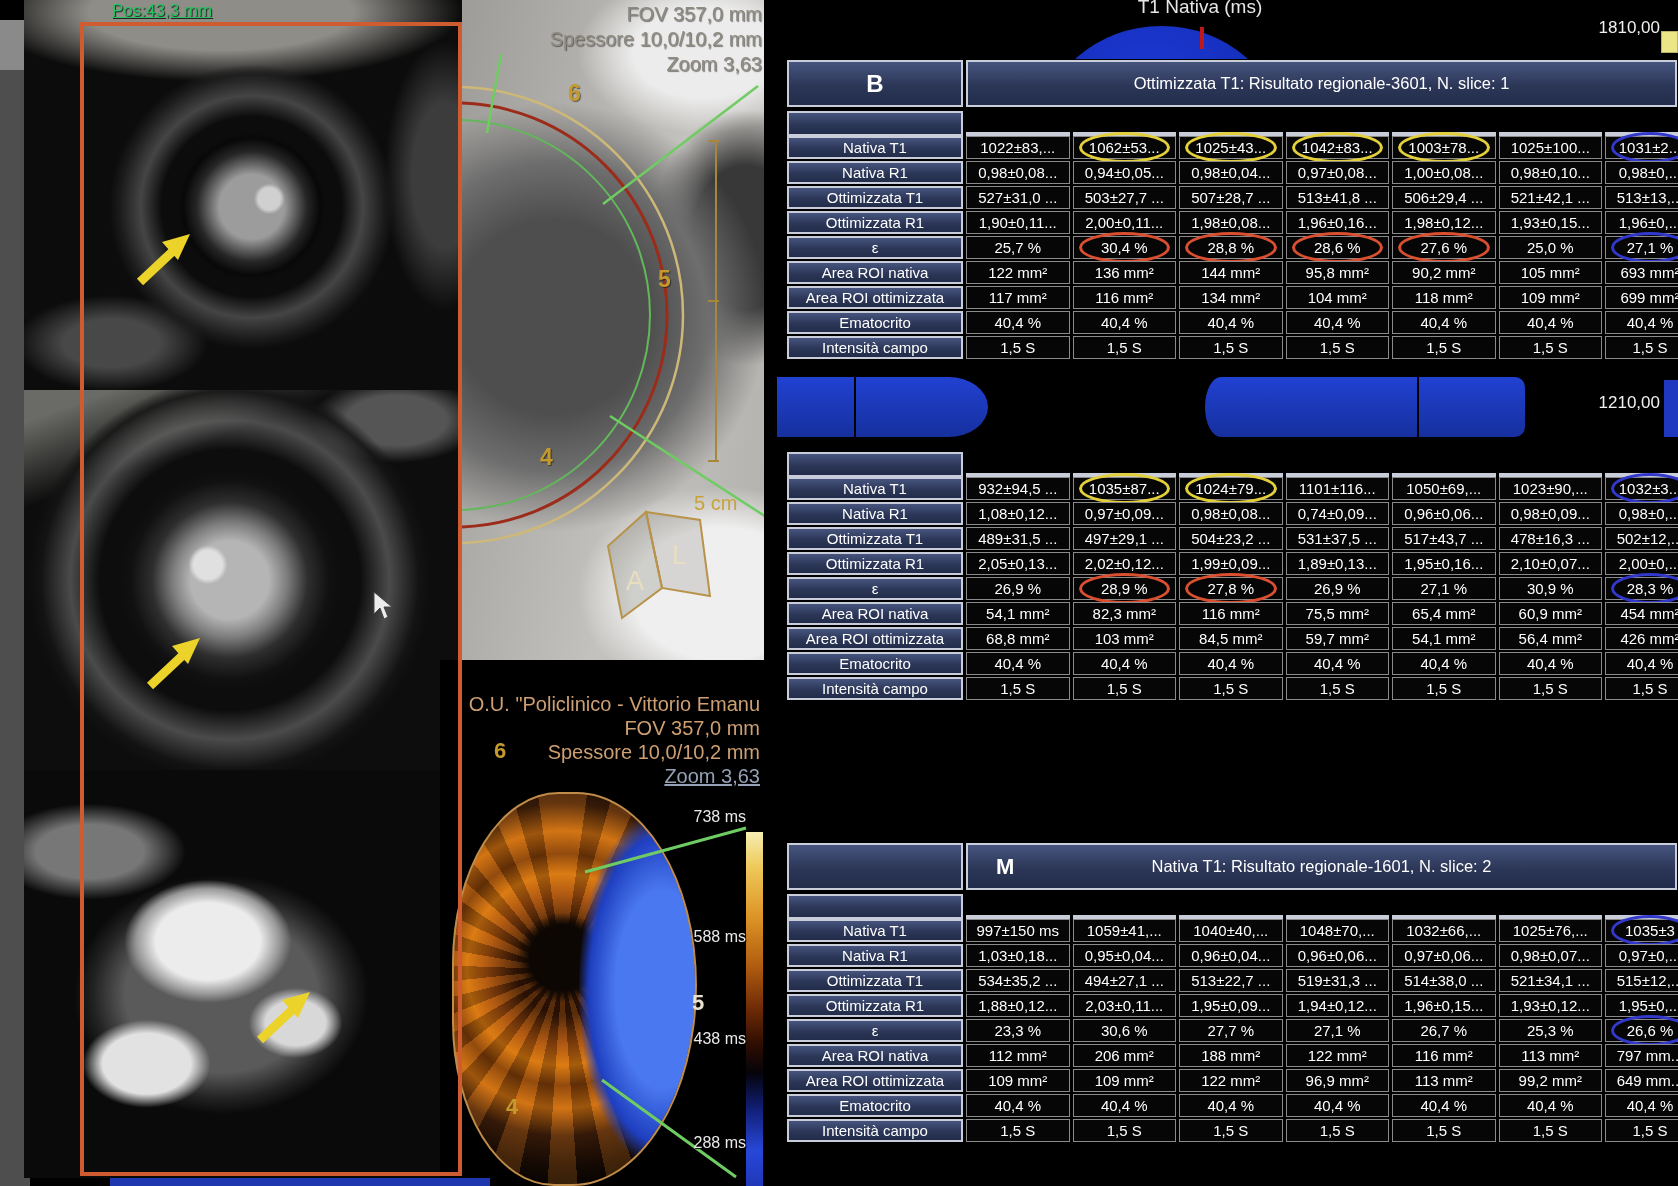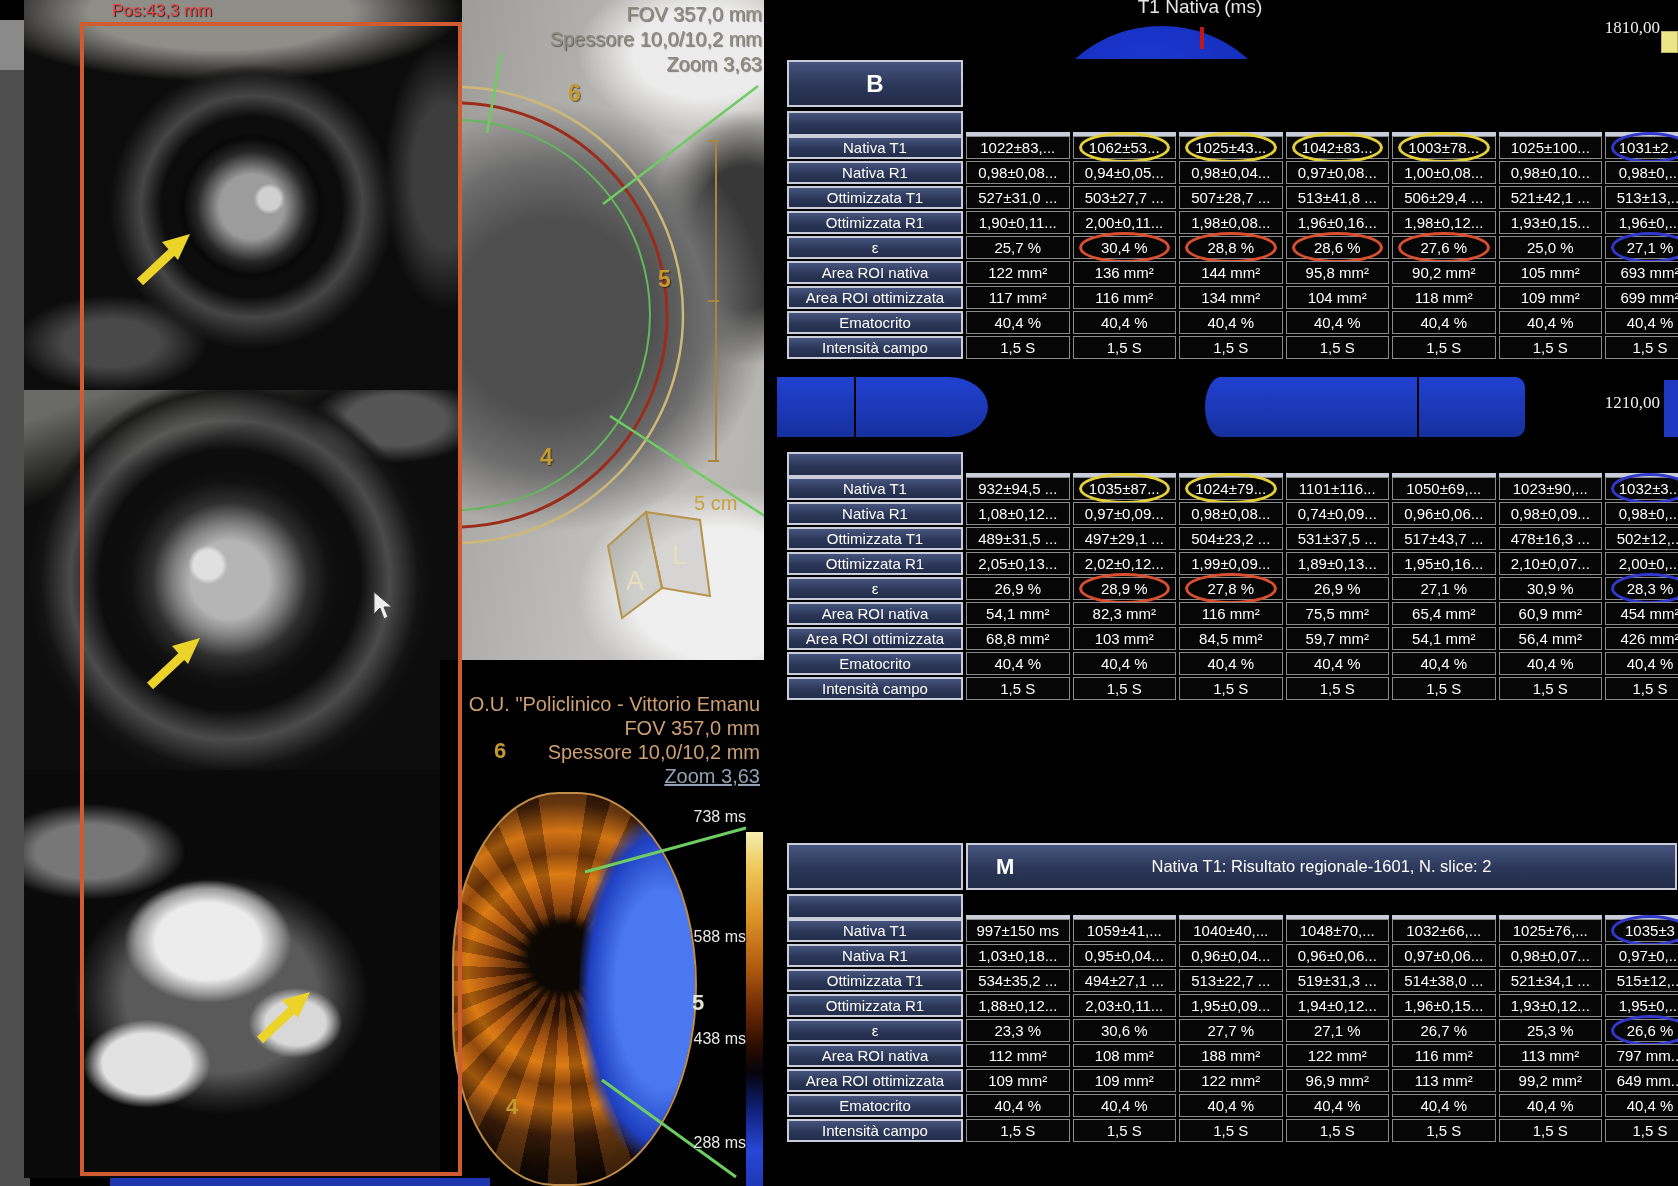--- a/index.html
+++ b/index.html
@@ -28,21 +28,21 @@
     radial-gradient(ellipse 100px 50px at 85% 8%, #555 0 50%, rgba(0,0,0,0) 85%),
     #0d0d0d;}
   #img3{left:24px;top:770px;width:438px;height:408px;background:
     radial-gradient(ellipse 95px 70px at 42% 42%, #ececec 0 55%, #999 75%, rgba(0,0,0,0) 88%),
     radial-gradient(ellipse 80px 55px at 28% 72%, #e2e2e2 0 55%, rgba(0,0,0,0) 80%),
     radial-gradient(ellipse 60px 45px at 62% 62%, #d8d8d8 0 50%, rgba(0,0,0,0) 78%),
     radial-gradient(ellipse 160px 130px at 45% 55%, #5a5a5a 0 60%, #222 80%, rgba(0,0,0,0) 92%),
     radial-gradient(ellipse 120px 60px at 15% 20%, #777 0 45%, rgba(0,0,0,0) 80%),
     #0a0a0a;}
   #sel-frame{left:80px;top:22px;width:382px;height:1154px;border:4px solid #cf5b31;z-index:6;}
-  #pos-label{left:112px;top:1px;font-size:17px;color:#ef4444;text-shadow:1px 1px 1px #222;z-index:7;}
+  #pos-label{left:112px;top:1px;font-size:17px;color:#22c55e;text-shadow:1px 1px 1px #222;z-index:7;text-decoration:underline;}
   .arrow-svg{z-index:5;}
 
   
   #mid-top{left:462px;top:0;width:302px;height:660px;overflow:hidden;background:
     radial-gradient(circle 215px at 30% 48%, #4e4e4e 0 45%, #6e6e6e 72%, rgba(110,110,110,0) 100%),
     radial-gradient(ellipse 120px 160px at 94% 36%, #383838 0 45%, rgba(0,0,0,0) 80%),
     radial-gradient(ellipse 140px 90px at 80% 8%, #ececec 0 50%, rgba(210,210,210,0) 90%),
     radial-gradient(ellipse 160px 120px at 86% 90%, #efefef 0 55%, rgba(210,210,210,0) 90%),
     linear-gradient(100deg, #9e9c98, #c4c2be 60%, #b2b0ac);}
   .seg-num{position:absolute;font-size:23px;font-weight:bold;color:#c49a2e;text-shadow:1px 1px 1px rgba(0,0,0,.5);}
@@ -71,21 +71,21 @@
   .cb-label{position:absolute;left:650px;width:96px;text-align:right;font-size:16px;color:#e8e8e8;
     text-shadow:1px 1px 1px #000;}
   #blue-strip-bl{left:110px;top:1178px;width:380px;height:8px;background:#1e36ae;}
 
   
   #dome-clip{left:1000px;top:0;width:340px;height:59px;overflow:hidden;}
   #dome{position:absolute;left:43px;top:26px;width:237px;height:210px;border-radius:50%;
     background:radial-gradient(circle at 45% 30%, #1c3ad4, #0f25a8);}
   #dome-tick{position:absolute;left:200px;top:27px;width:4px;height:22px;background:#c01818;}
   #top-graph-title{left:1100px;top:-4px;width:200px;text-align:center;font-size:19px;color:#e6e6e6;}
-  .scale-num{width:100px;text-align:right;font-size:17px;color:#f0f0f0;font-family:Liberation Serif, serif;}
+  .scale-num{width:100px;text-align:right;font-size:17px;color:#f0f0f0;}
   #chip-yellow{left:1661px;top:31px;width:17px;height:22px;background:#ece687;border:1px solid #b8b26a;}
   .frag{top:377px;height:60px;background:linear-gradient(180deg,#2141d2,#16309e);}
   #frag1a{left:777px;width:77px;}
   #frag1b{left:856px;width:132px;border-radius:0 45px 45px 0 / 0 34px 34px 0;}
   #frag2a{left:1205px;width:212px;border-radius:16px 0 0 16px / 30px 0 0 30px;}
   #frag2b{left:1419px;width:106px;border-radius:0 10px 10px 0;}
   #frag3{left:1664px;top:380px;width:14px;height:57px;background:#2038c0;}
 
   
   .rt{position:absolute;left:787px;width:890px;font-size:15px;}
@@ -201,20 +201,24 @@
   <div class="abs frag" id="frag1a"></div>
   <div class="abs frag" id="frag1b"></div>
   <div class="abs frag" id="frag2a"></div>
   <div class="abs frag" id="frag2b"></div>
   <div class="abs" id="frag3"></div>
   <div class="abs scale-num" style="left:1560px;top:393px">1210,00</div>
 
   <div class="rt" id="rt0">
     <div class="t-title">
       <div class="navy t-corner">B</div>
+      <div class="navy t-titlecell">
+        <span class="t-prefix"></span>
+        <span class="t-text">Ottimizzata T1: Risultato regionale-3601, N. slice: 1</span>
+      </div>
     </div>
   <div class="t-row">
         <div class="cell navy"></div>
         <div class="cell navy head-c">Segment...</div>
         <div class="cell navy head-c">Segment...</div>
         <div class="cell navy head-c">Segment...</div>
         <div class="cell navy head-c">Segment...</div>
         <div class="cell navy head-c">Segment...</div>
         <div class="cell navy head-c">Segment...</div>
         <div class="cell navy head-c">Riepilogo</div>
@@ -476,21 +480,21 @@
         <div class="cell val">30,6 %</div>
         <div class="cell val">27,7 %</div>
         <div class="cell val">27,1 %</div>
         <div class="cell val">26,7 %</div>
         <div class="cell val">25,3 %</div>
         <div class="cell val hl hl-blue">26,6 %</div>
       </div>
       <div class="t-row">
         <div class="cell navy">Area ROI nativa</div>
         <div class="cell val">112 mm²</div>
-        <div class="cell val">108 mm²</div>
+        <div class="cell val">206 mm²</div>
         <div class="cell val">188 mm²</div>
         <div class="cell val">122 mm²</div>
         <div class="cell val">116 mm²</div>
         <div class="cell val">113 mm²</div>
         <div class="cell val">797 mm...</div>
       </div>
       <div class="t-row">
         <div class="cell navy">Area ROI ottimizzata</div>
         <div class="cell val">109 mm²</div>
         <div class="cell val">109 mm²</div>

